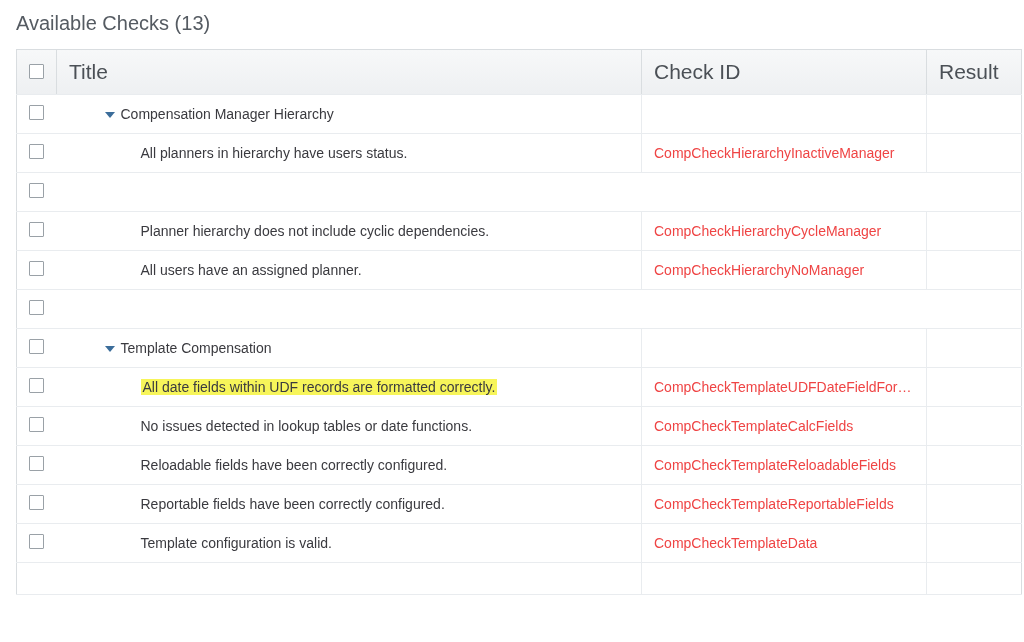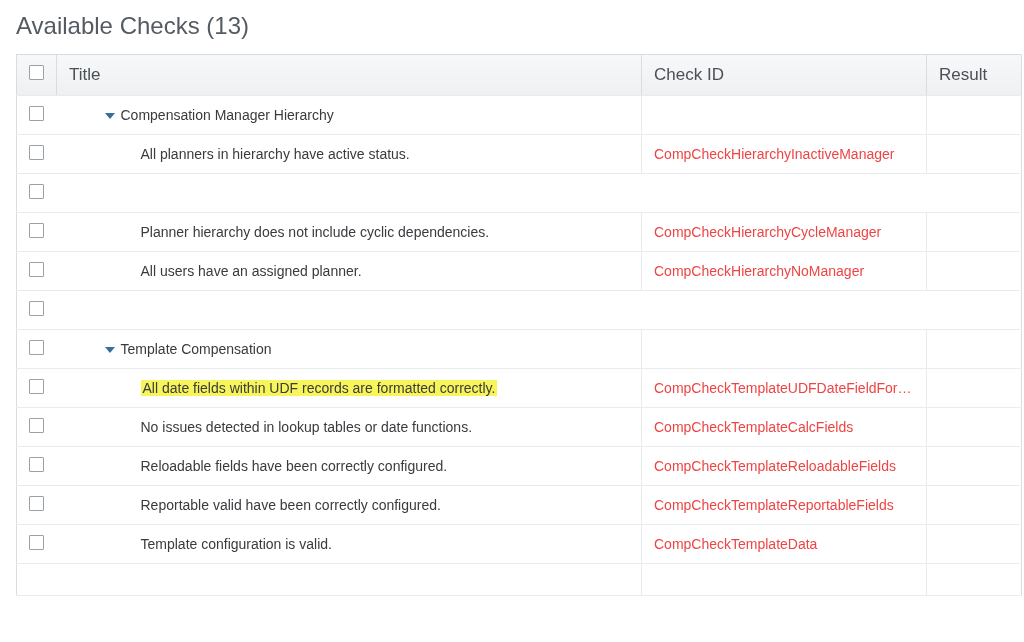--- a/index.html
+++ b/index.html
@@ -4,21 +4,21 @@
   <style>
     * { box-sizing: border-box; margin: 0; padding: 0; }
     body {
       font-family: Arial, Helvetica, sans-serif;
       background: #fff;
       padding: 12px 16px;
       color: #3a3a3f;
       font-size: 14px;
     }
     .page-title {
-      font-size: 24px;
+      font-size: 20px;
       font-weight: 400;
       color: #555b62;
       margin-bottom: 14px;
     }
     .table {
       width: 100%;
       border-collapse: collapse;
       table-layout: fixed;
       border: 1px solid #d9dde0;
     }
@@ -28,21 +28,21 @@
     }
     th, td {
       text-align: left;
       padding: 10px 12px;
       border-bottom: 1px solid #e9ecef;
       vertical-align: middle;
     }
     th {
       font-weight: 400;
       color: #4b5056;
-      font-size: 17px;
+      font-size: 21px;
       border-right: 1px solid #d9dde0;
     }
     th:last-child { border-right: none; }
     .col-check { width: 40px; text-align: center; }
     .col-title { width: 585px; }
     .col-id { width: 285px; }
     .col-result { width: 95px; }
     td.cell-id { color: #2269a8; }
     td.cell-id .link { color: #ef4444; cursor: pointer; }
     td.cell-id, td.cell-result { border-left: 1px solid #e9ecef; }
@@ -103,21 +103,21 @@
         <td class="check-cell"><span class="checkbox"></span></td>
         <td>
           <div class="indent-1"><span class="chevron-wrapper"><span class="chevron down-chevron"></span></span><span>Compensation Manager Hierarchy</span></div>
         </td>
         <td class="cell-id"></td>
         <td class="cell-result"></td>
       </tr>
       <tr class="row">
         <td class="check-cell"><span class="checkbox"></span></td>
         <td>
-          <div class="indent-2"><span>All planners in hierarchy have active status.</span></div>
+          <div class="indent-2"><span>All planners in hierarchy have users status.</span></div>
         </td>
         <td class="cell-id"><span class="link">CompCheckHierarchyInactiveManager</span></td>
         <td class="cell-result"></td>
       </tr>
       <tr class="row">
         <td class="check-cell"><span class="checkbox"></span></td>
         <td colspan="3" style="height: 24px;"></td>
       </tr>
       <tr class="row">
         <td class="check-cell"><span class="checkbox"></span></td>
@@ -167,21 +167,21 @@
         <td class="check-cell"><span class="checkbox"></span></td>
         <td>
           <div class="indent-2"><span>Reloadable fields have been correctly configured.</span></div>
         </td>
         <td class="cell-id"><span class="link">CompCheckTemplateReloadableFields</span></td>
         <td class="cell-result"></td>
       </tr>
       <tr class="row">
         <td class="check-cell"><span class="checkbox"></span></td>
         <td>
-          <div class="indent-2"><span>Reportable valid have been correctly configured.</span></div>
+          <div class="indent-2"><span>Reportable fields have been correctly configured.</span></div>
         </td>
         <td class="cell-id"><span class="link">CompCheckTemplateReportableFields</span></td>
         <td class="cell-result"></td>
       </tr>
       <tr class="row">
         <td class="check-cell"><span class="checkbox"></span></td>
         <td>
           <div class="indent-2"><span>Template configuration is valid.</span></div>
         </td>
         <td class="cell-id"><span class="link">CompCheckTemplateData</span></td>

